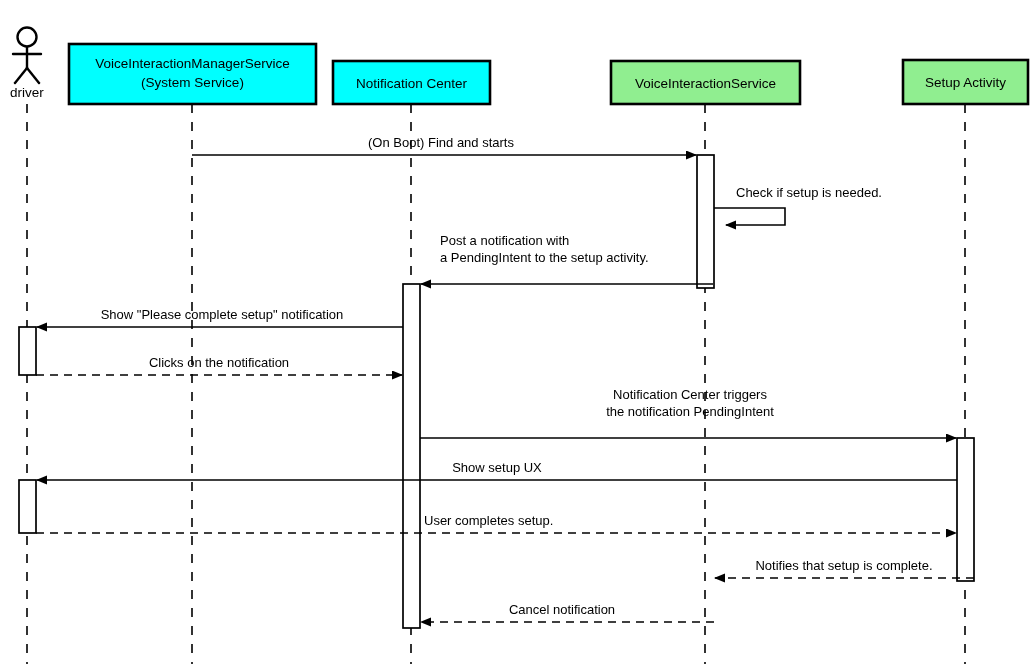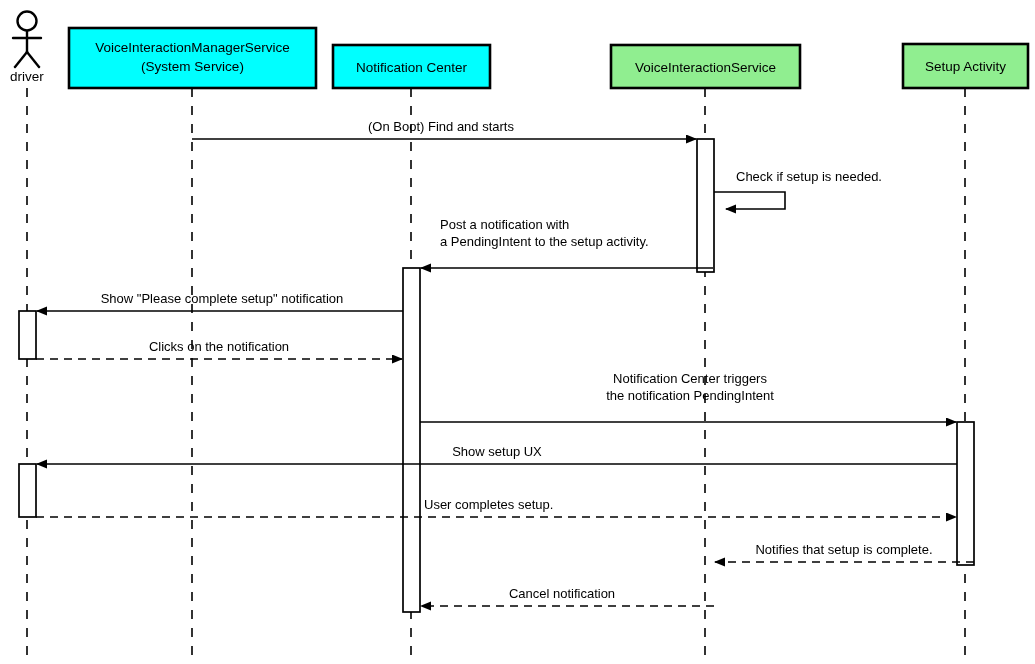--- a/index.html
+++ b/index.html
@@ -10,21 +10,21 @@
   }
   body {
     width: 1035px;
     height: 664px;
     position: relative;
     overflow: hidden;
     font-family: "Liberation Sans", sans-serif;
   }
   #diagram-root {
     position: absolute;
-    left: 0; top: 0;
+    left: 0; top: 16px;
     width: 1035px;
     height: 534px;
   }
   svg.diagram {
     display: block;
     width: 1035px;
     height: 664px;
   }
   .msg-label {
     font-family: "Liberation Sans", sans-serif;

